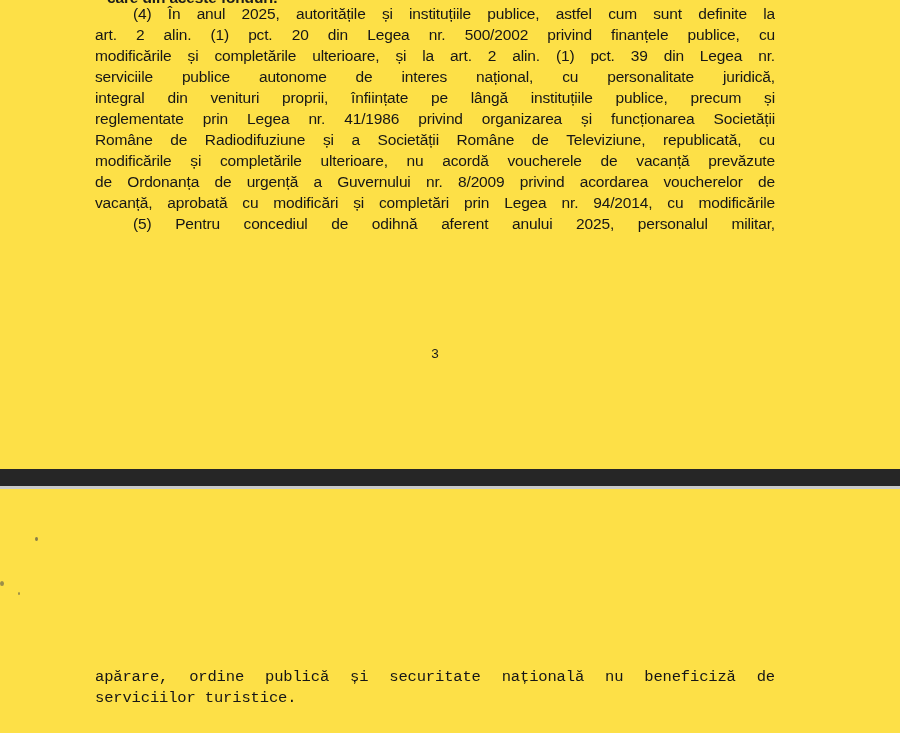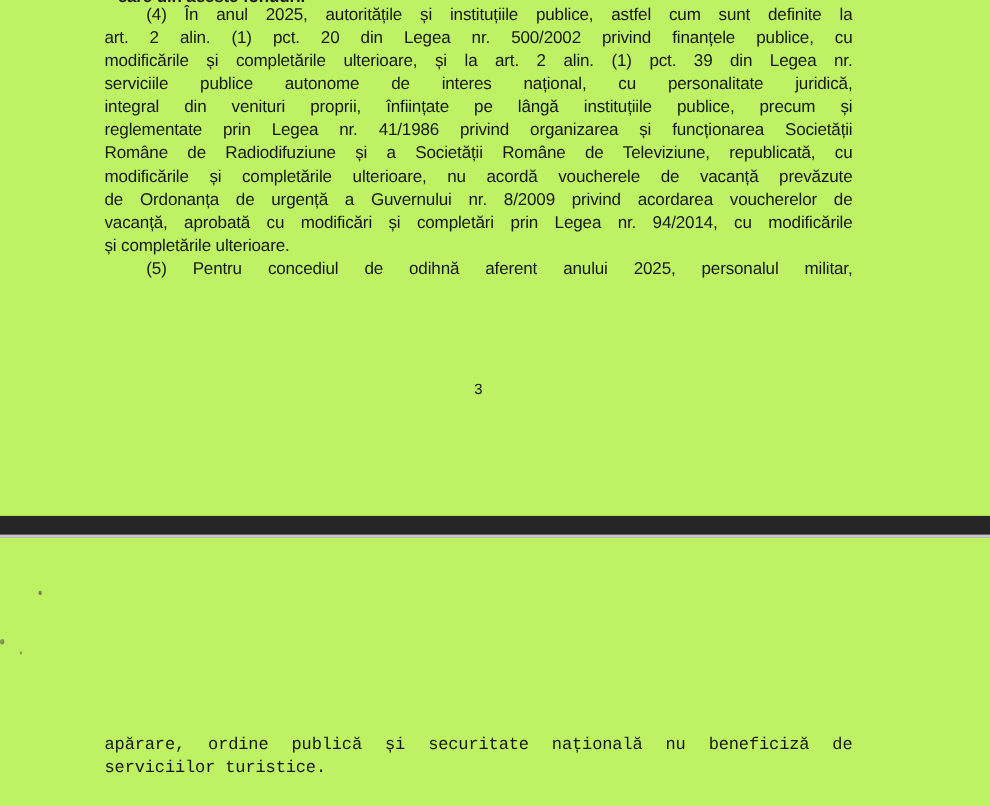--- a/index.html
+++ b/index.html
@@ -4,21 +4,21 @@
 <style>
   html, body {
     margin: 0;
     padding: 0;
     background: #ffffff;
   }
   .viewport {
     position: relative;
     width: 900px;
     height: 733px;
-    background: #bef264;
+    background: #fde047;
     overflow: hidden;
     font-family: "Liberation Sans", sans-serif;
     color: #161616;
   }
   
   .clipped-line {
     position: absolute;
     left: 95px;
     top: 0;
     width: 680px;
@@ -113,21 +113,20 @@
         <div class="tline tline-indent">(4) În anul 2025, autoritățile și instituțiile publice, astfel cum sunt definite la</div>
         <div class="tline">art. 2 alin. (1) pct. 20 din Legea nr. 500/2002 privind finanțele publice, cu</div>
         <div class="tline">modificările și completările ulterioare, și la art. 2 alin. (1) pct. 39 din Legea nr.</div>
         <div class="tline">serviciile publice autonome de interes național, cu personalitate juridică,</div>
         <div class="tline">integral din venituri proprii, înființate pe lângă instituțiile publice, precum și</div>
         <div class="tline">reglementate prin Legea nr. 41/1986 privind organizarea și funcționarea Societății</div>
         <div class="tline">Române de Radiodifuziune și a Societății Române de Televiziune, republicată, cu</div>
         <div class="tline">modificările și completările ulterioare, nu acordă voucherele de vacanță prevăzute</div>
         <div class="tline">de Ordonanța de urgență a Guvernului nr. 8/2009 privind acordarea voucherelor de</div>
         <div class="tline">vacanță, aprobată cu modificări și completări prin Legea nr. 94/2014, cu modificările</div>
-        <div class="tline tline-last">și completările ulterioare.</div>
       </div>
     <div>
         <div class="tline tline-indent">(5) Pentru concediul de odihnă aferent anului 2025, personalul militar,</div>
       </div>
   </div>
 
   <div class="page-number">3</div>
 
   <div class="page-separator"></div>
 

